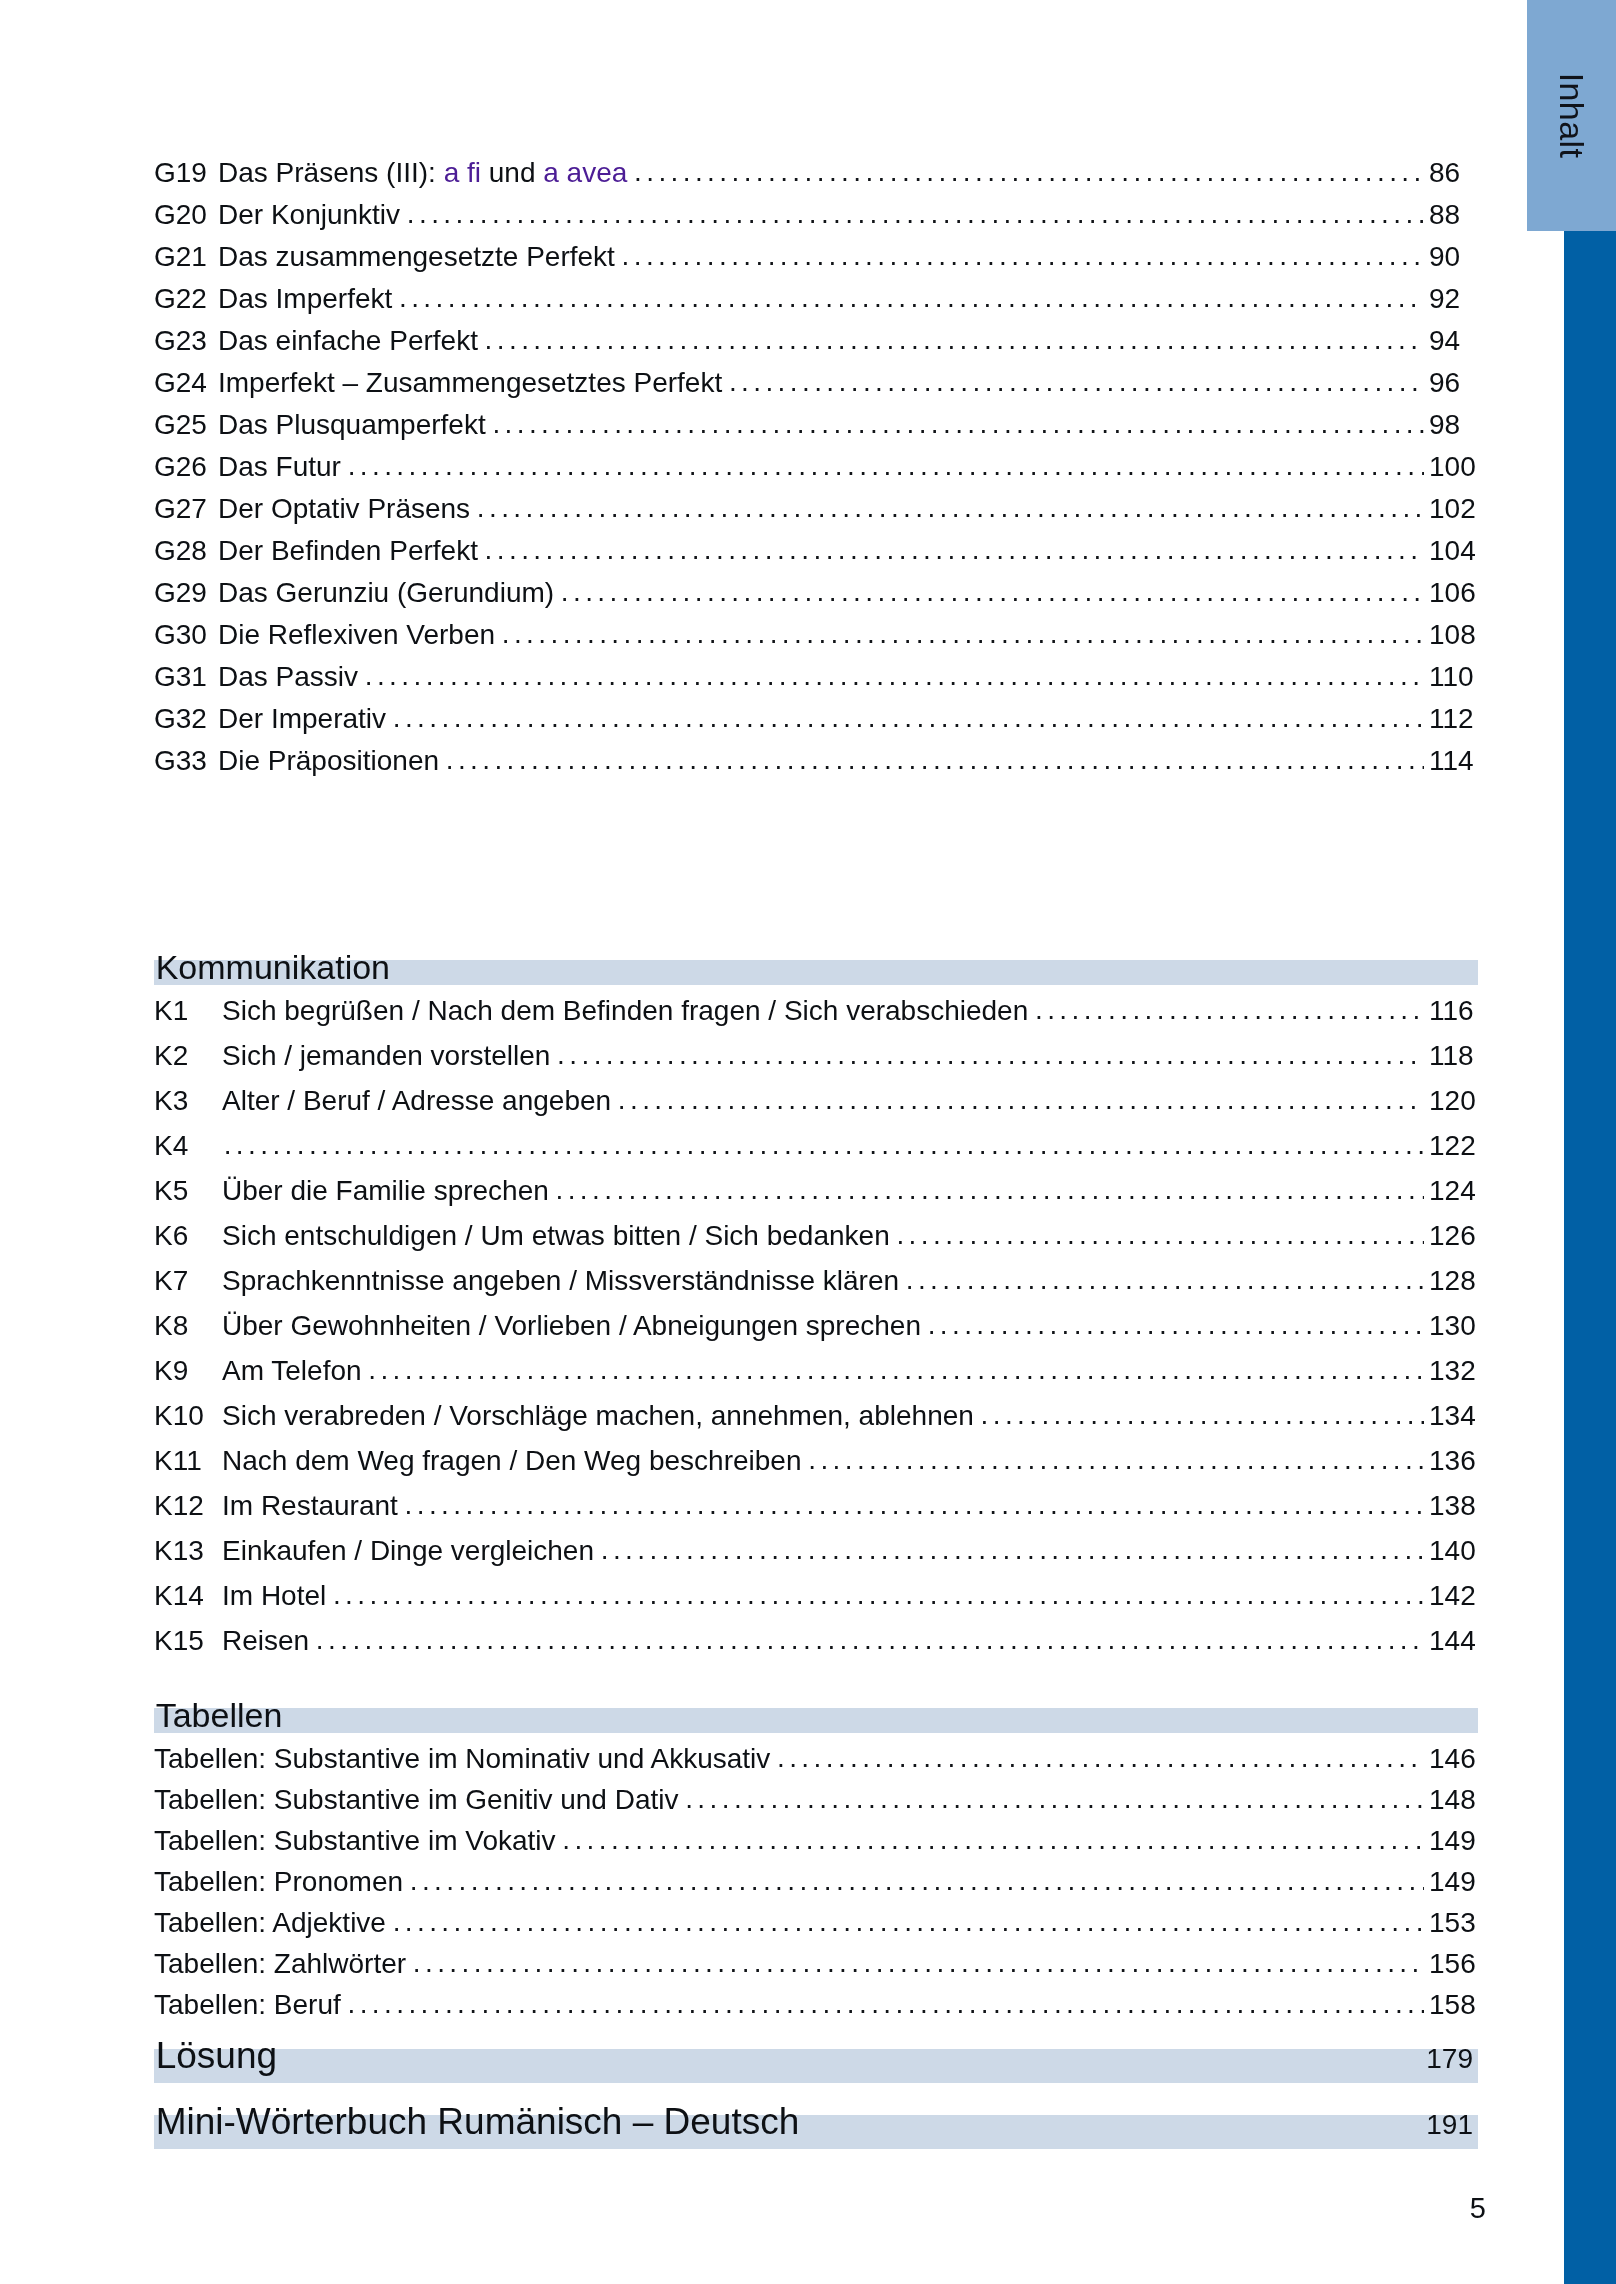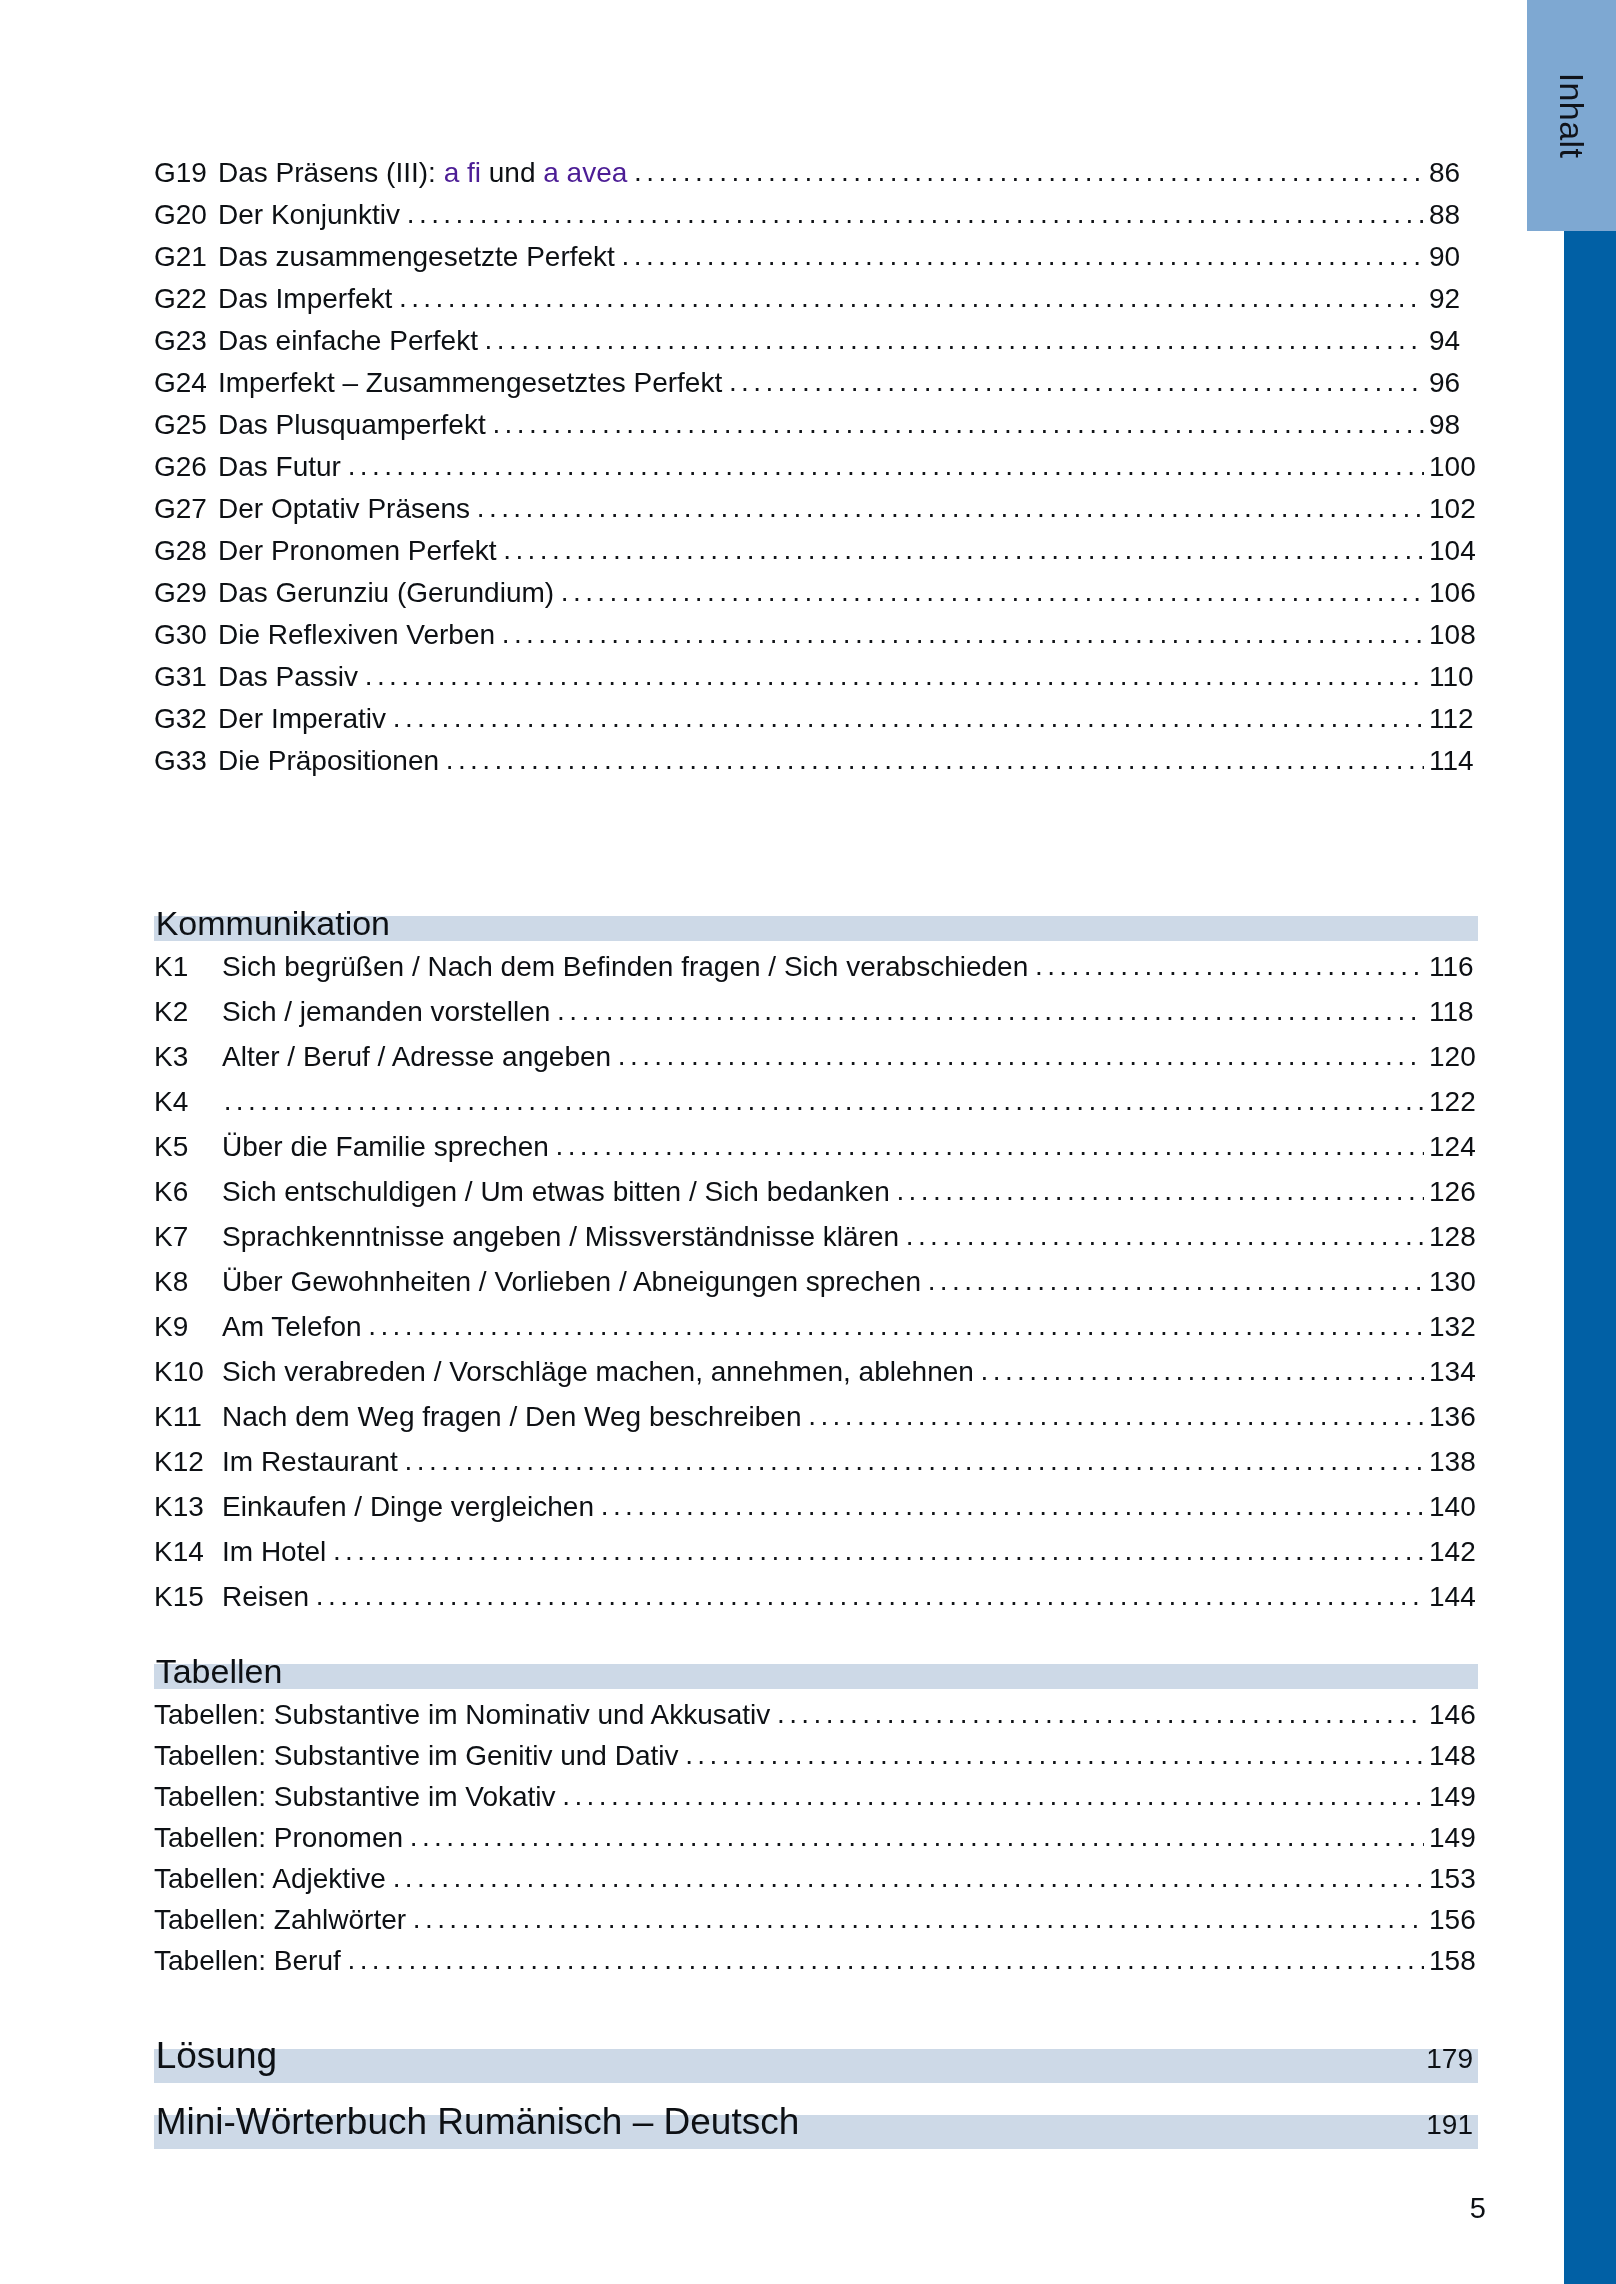--- a/index.html
+++ b/index.html
@@ -110,20 +110,21 @@
   #k-block .toc-code { flex: 0 0 68px; }
 
   
   #t-block .toc-row { height: 41px; }
 
   
   .section-head {
     position: relative;
     height: 46px;
     margin-bottom: 3.4px;
+    margin-top: 44px;
   }
   .section-head .band {
     position: absolute;
     left: 0;
     right: 0;
     top: 13.5px;
     height: 25px;
     background: #CDD9E7;
   }
   .section-head .label {
@@ -239,21 +240,21 @@
           <span class="toc-page">100</span>
         </div>
         <div class="toc-row">
           <span class="toc-code">G27</span>
           <span class="toc-title">Der Optativ Präsens</span>
           <span class="toc-leader">........................................................................................................................</span>
           <span class="toc-page">102</span>
         </div>
         <div class="toc-row">
           <span class="toc-code">G28</span>
-          <span class="toc-title">Der Pronomen Perfekt</span>
+          <span class="toc-title">Der Befinden Perfekt</span>
           <span class="toc-leader">........................................................................................................................</span>
           <span class="toc-page">104</span>
         </div>
         <div class="toc-row">
           <span class="toc-code">G29</span>
           <span class="toc-title">Das Gerunziu (Gerundium)</span>
           <span class="toc-leader">........................................................................................................................</span>
           <span class="toc-page">106</span>
         </div>
         <div class="toc-row">

